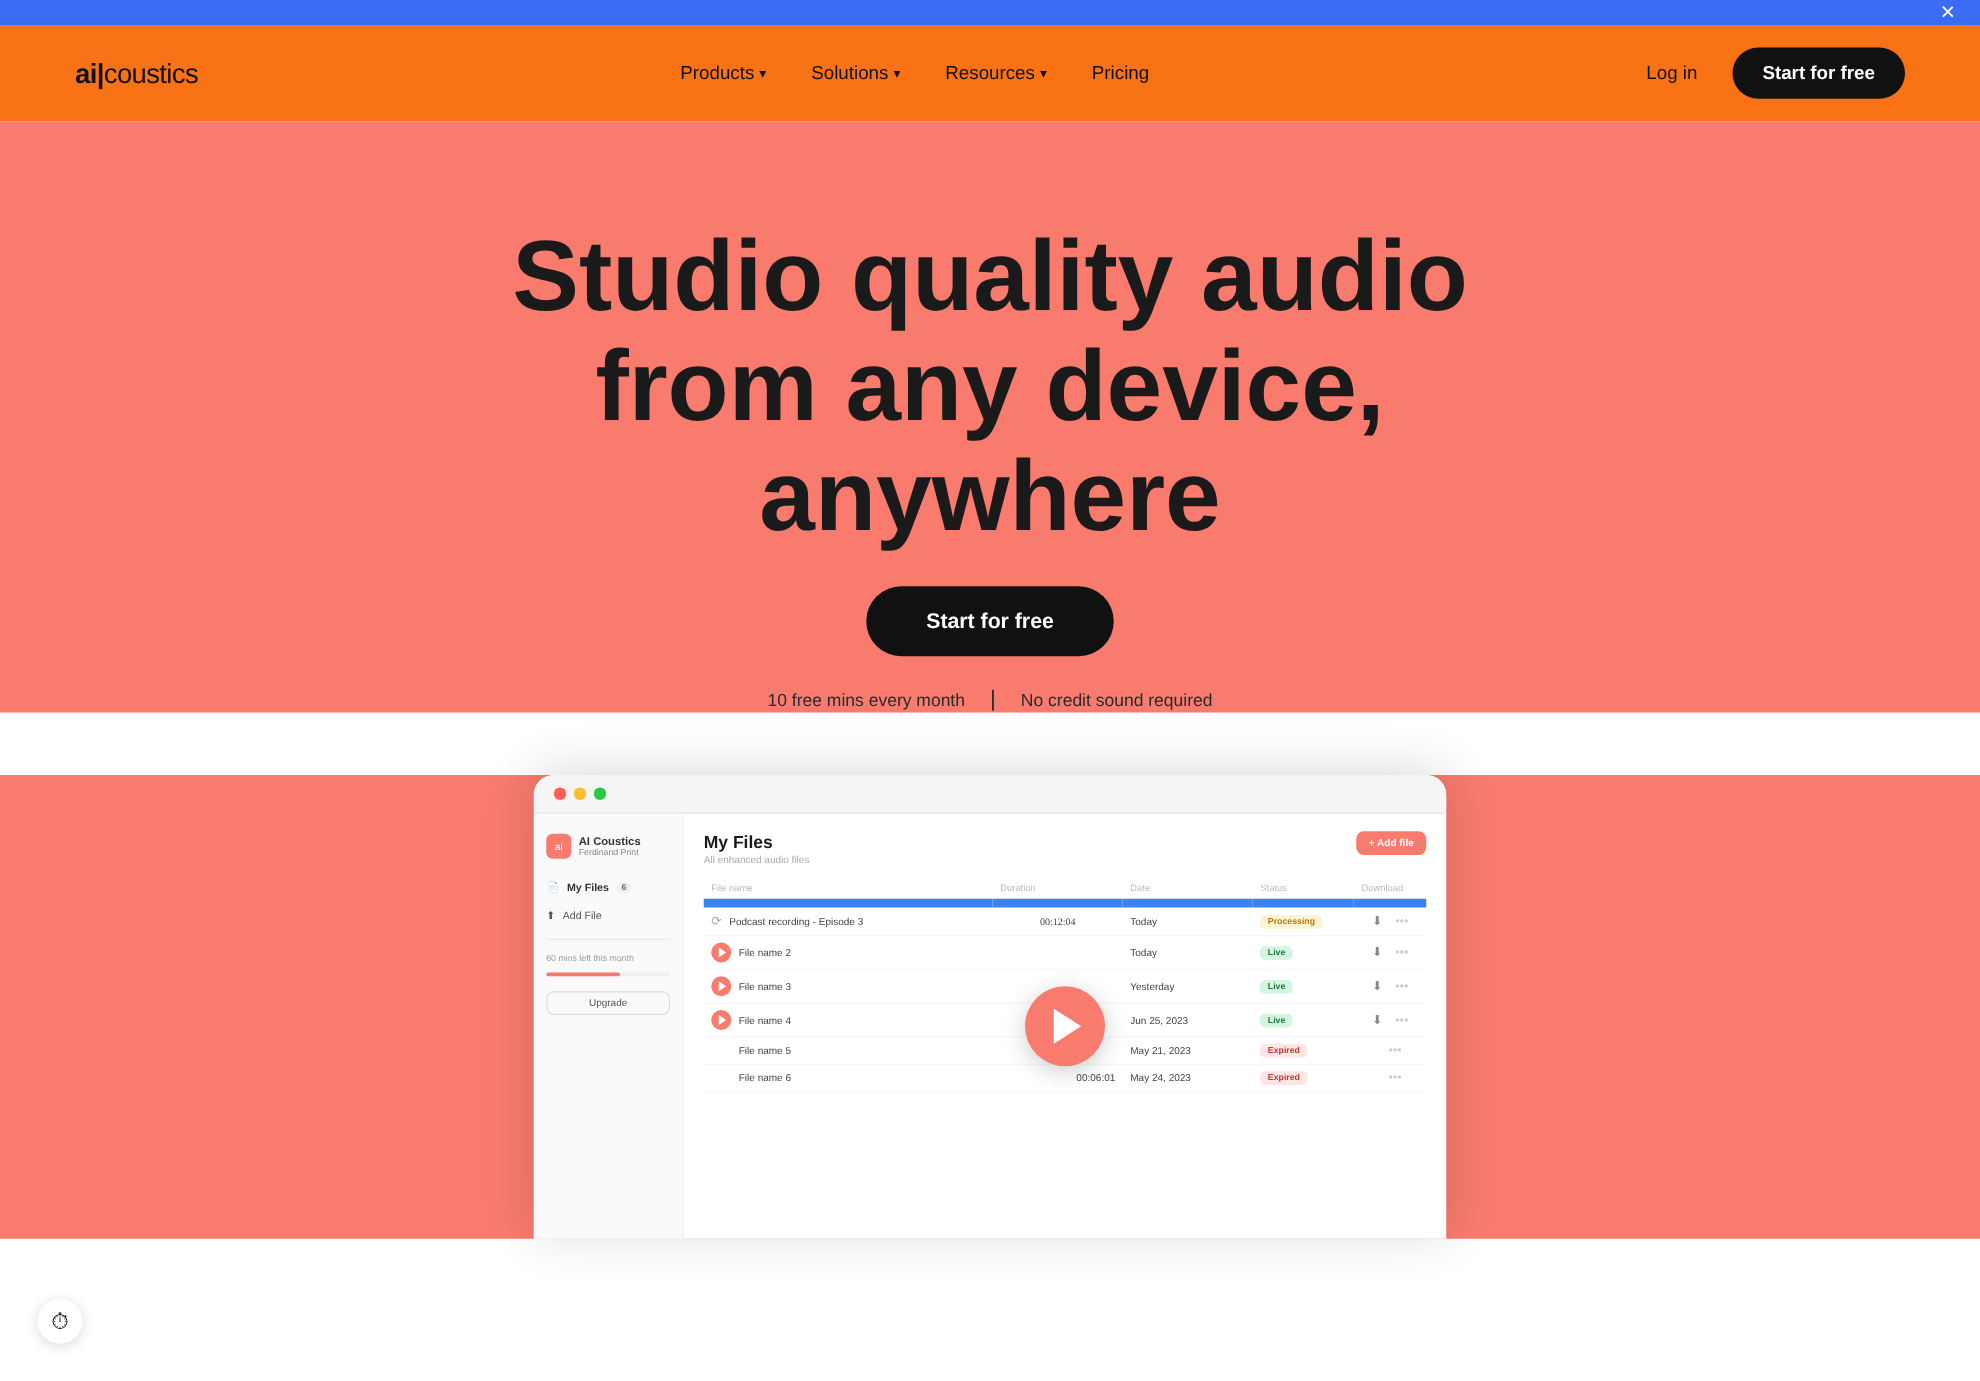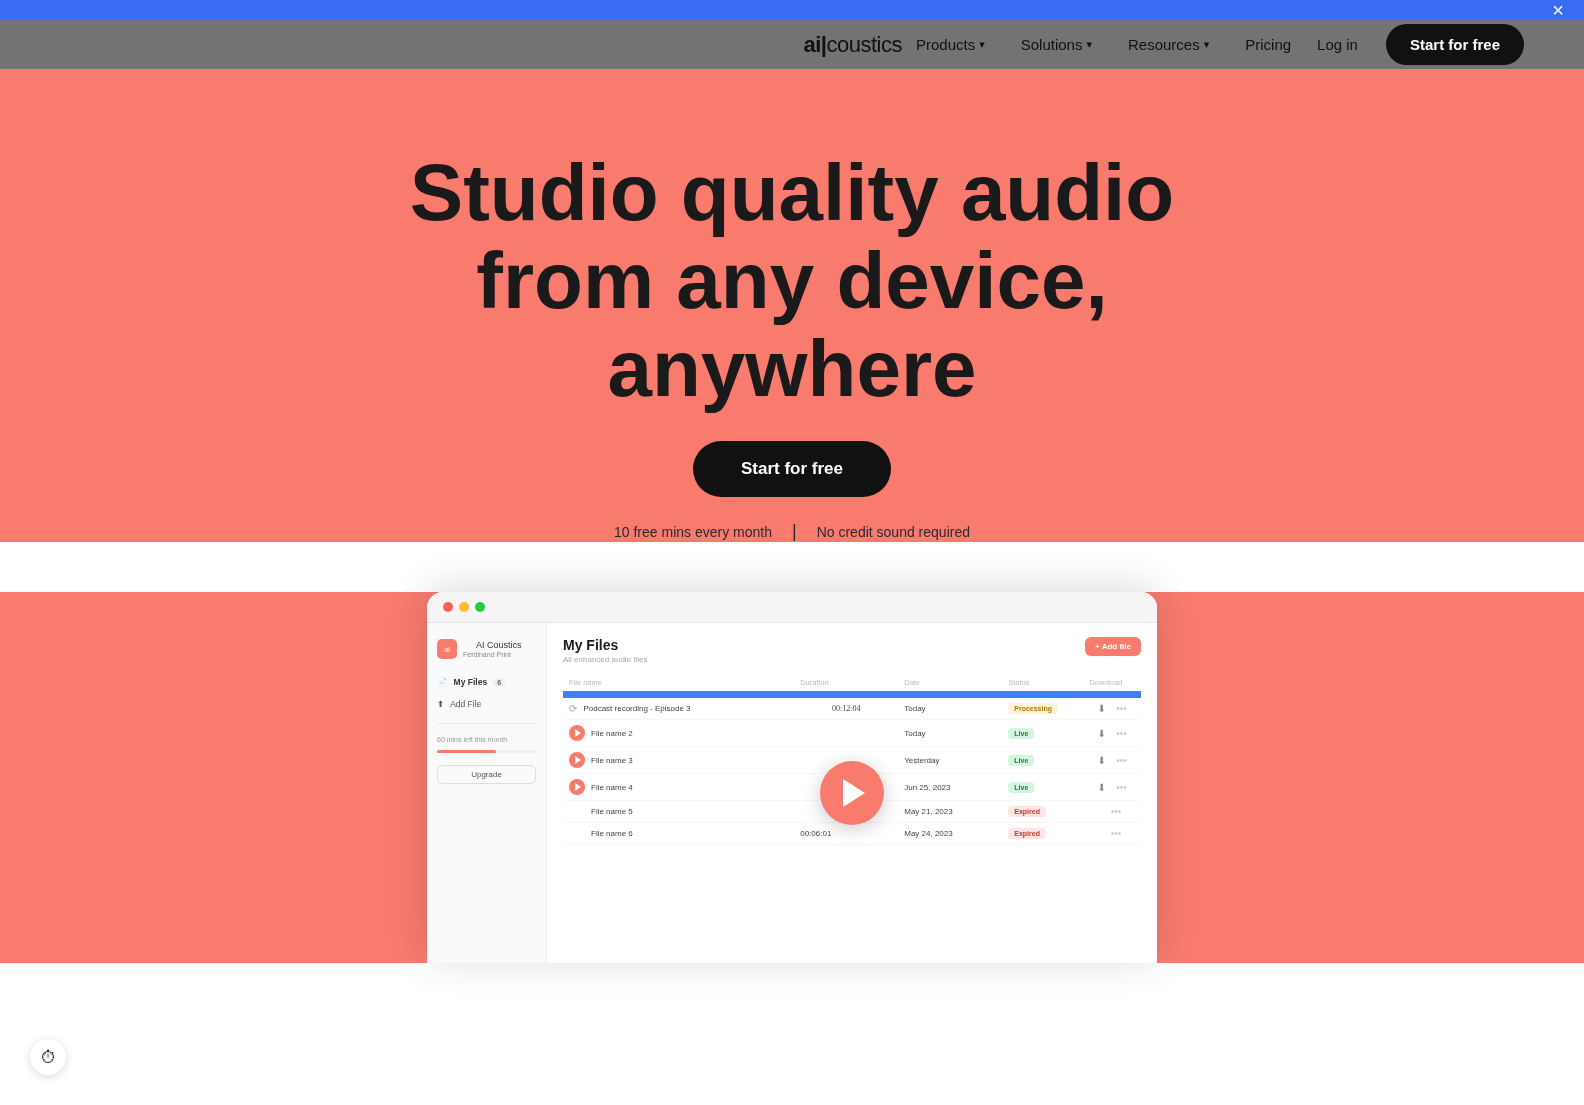--- a/index.html
+++ b/index.html
@@ -23,25 +23,25 @@
       background: none;
       border: none;
       color: white;
       font-size: 20px;
       cursor: pointer;
       line-height: 1;
     }
 
     
     .navbar {
-      background-color: #737373;
-      padding: 4px 60px;
-      display: flex;
-      align-items: center;
-      justify-content: flex-end;
+      background-color: #f97316;
+      padding: 18px 60px;
+      display: flex;
+      align-items: center;
+      justify-content: space-between;
     }
     .nav-logo {
       font-size: 22px;
       font-weight: 700;
       color: #111;
       letter-spacing: -0.5px;
     }
     .nav-logo span { font-weight: 300; }
     .nav-links {
       display: flex;
@@ -179,21 +179,21 @@
     }
     .sidebar-logo-icon {
       width: 20px;
       height: 20px;
       background: #f87b6e;
       border-radius: 5px;
       display: flex;
       align-items: center;
       justify-content: center;
     }
-    .sidebar-logo-text { font-size: 9px; font-weight: 400; color: #333; line-height: 1.2; margin-left: 13px; }
+    .sidebar-logo-text { font-size: 9px; font-weight: 700; color: #333; line-height: 1.2; }
     .sidebar-logo-subtext { font-size: 7px; color: #888; }
     .sidebar-nav-item {
       display: flex;
       align-items: center;
       gap: 6px;
       padding: 6px 10px;
       font-size: 8.5px;
       color: #555;
       cursor: pointer;
     }
@@ -554,21 +554,21 @@
         <span class="more-icon" style="margin-left:8px;">•••</span>
       </td>
     </tr>
               <tr>
       <td class="col-filename">
         <div class="file-row-name">
           <span style="width:16px;display:inline-block;">&nbsp;</span>
           <span>File name 6</span>
         </div>
       </td>
-      <td class="col-duration" style="text-align:left;">00:06:01</td>
+      <td class="col-duration" style="text-align:right;">00:06:01</td>
       <td class="col-date">May 24, 2023</td>
       <td class="col-status">
         <span class="status-badge status-expired">Expired</span>
       </td>
       <td class="col-download" style="text-align:center;">
         
         <span class="more-icon" style="margin-left:8px;">•••</span>
       </td>
     </tr>
             </tbody>

